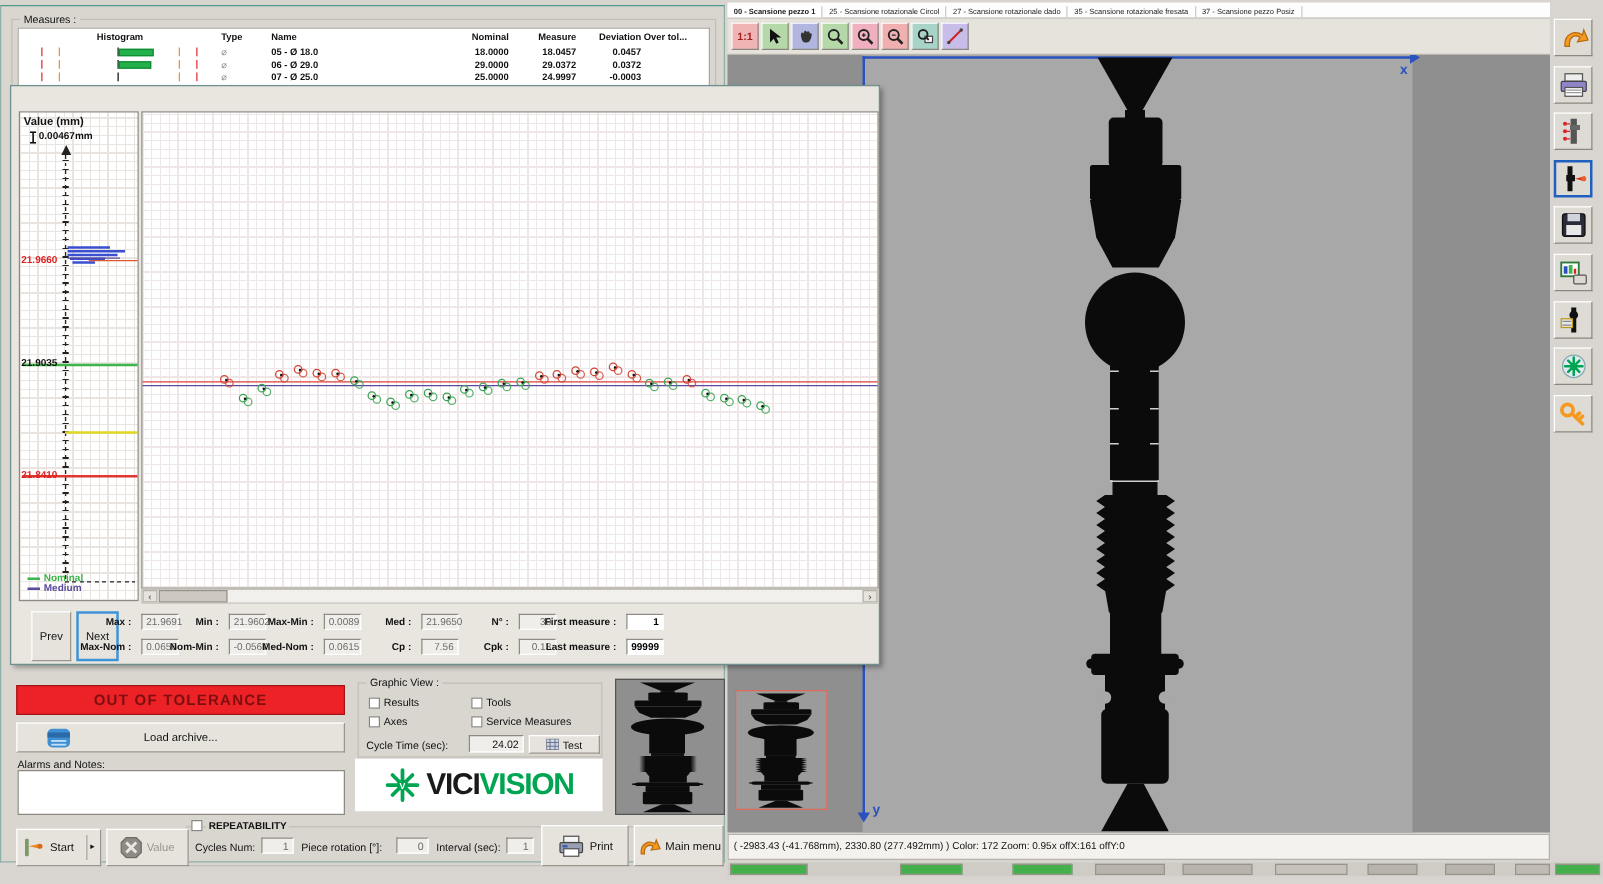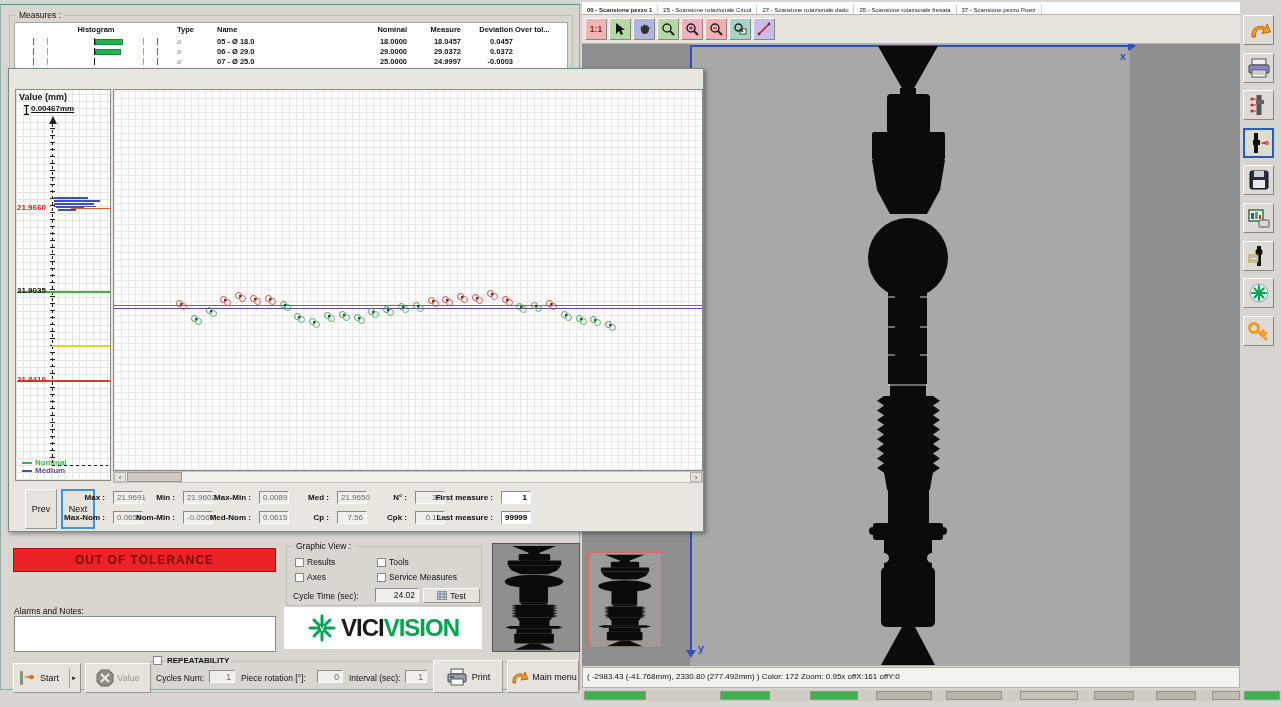--- a/index.html
+++ b/index.html
@@ -152,20 +152,31 @@
           <span class="mcell" style="left: 448px; width: 50px; font-weight: bold; text-align: right;">-0.0003</span>
           <span class="mcell" style="left: 500px; width: 52px; font-weight: bold;"></span>
         </div>
       </div>
   </div>
 
   <div class="abs" id="tol-banner">
     <span>OUT OF TOLERANCE</span>
   </div>
 
+  <div class="abs btn" style="left:12px; top:573px; width:263px; height:24px;">
+    <span class="abs" style="left:22px; top:2px;">
+      <svg width="22" height="19">
+          <rect x="2" y="2" width="18" height="15" rx="4" fill="#3f8fd4"></rect>
+      <rect x="2" y="5" width="18" height="4" fill="#2a6aa8"></rect>
+          <rect x="5" y="11" width="12" height="1.5" fill="#bfe0f4"></rect>
+      <rect x="5" y="14" width="12" height="1.5" fill="#bfe0f4"></rect>
+        </svg>
+    </span>
+    <span>Load archive...</span>
+  </div>
 
   <div class="abs" style="left:13px; top:601px; font-size:8.5px;">Alarms and Notes:</div>
   <textarea class="abs" style="left: 13px; top: 611px; width: 262px; height: 36px; border: 1px solid rgb(141, 138, 131); background: rgb(255, 255, 255);" value=""></textarea>
 
   <div class="abs groupbox" style="left:148px; top:656px; width:430px; height:32px;"></div>
   <span class="abs cb" style="left:152px; top:651px; background:#fff;"></span>
   <span class="abs" style="left:164px; top:651px; font-size:8px; font-weight:bold; background:#d9d6d0; padding:0 2px;">REPEATABILITY</span>
 
   <div class="abs btn" style="left:12px; top:658px; width:68px; height:30px; justify-content:flex-start; padding-left:3px;">
     <span>
@@ -464,21 +475,21 @@
 
 <div class="abs" id="dialog">
 
   <div class="abs" id="hist-panel">
     <span class="abs" style="left:3px; top:2px; font-weight:bold; font-size:9px;">Value (mm)</span>
     <span class="abs" style="left:8px; top:15px;">
       <svg width="5" height="10">
           <path d="M0 .7 H5 M0 9.3 H5 M2.5 .7 V9.3" stroke="#111" stroke-width="1.3"></path>
         </svg>
     </span>
-    <span class="abs" style="left:15px; top:14px; font-weight:bold; font-size:8px;text-decoration:underline;">0.00467mm</span>
+    <span class="abs" style="left:15px; top:14px; font-weight:bold; font-size:8px;">0.00467mm</span>
 
     <div class="abs" style="left:36px; top:34px; width:1px; height:342px; background:repeating-linear-gradient(180deg,#222 0 3px,transparent 3px 6px);"></div>
     <div class="abs" style="left:34px; top:38px; width:5px; height:334px; background:repeating-linear-gradient(180deg,#222 0 1px,transparent 1px 7px);"></div>
     <div class="abs" style="left:33px; top:26px; width:0; height:0; border-bottom:8px solid #222; border-left:4px solid transparent; border-right:4px solid transparent;"></div>
     <div class="abs" style="left:36px; top:375px; width:56px; height:1px; background:repeating-linear-gradient(90deg,#222 0 3px,transparent 3px 6px);"></div>
 
     <div id="hist-bars">
         <i style="position: absolute; top: 107px; left: 38px; width: 34px; height: 2px; background: rgb(58, 79, 208);"></i>
         <i style="position: absolute; top: 110px; left: 38px; width: 46px; height: 2px; background: rgb(58, 79, 208);"></i>
         <i style="position: absolute; top: 113px; left: 38px; width: 40px; height: 2px; background: rgb(58, 79, 208);"></i>

